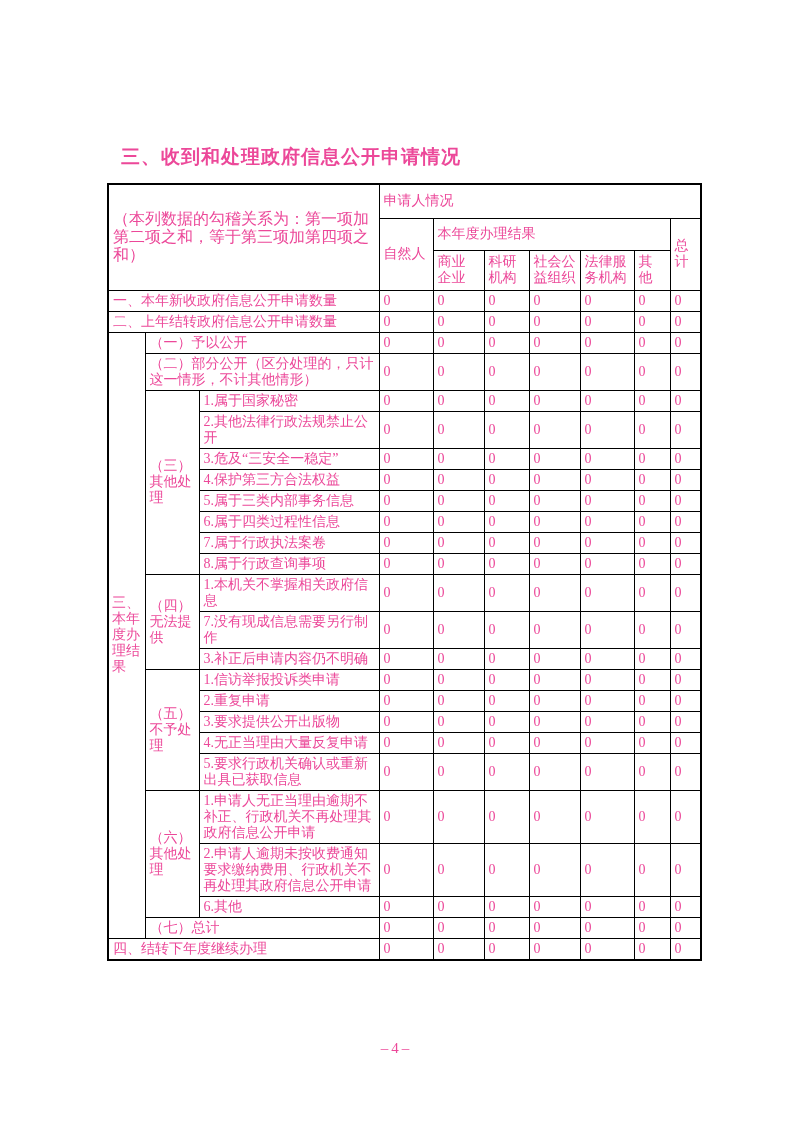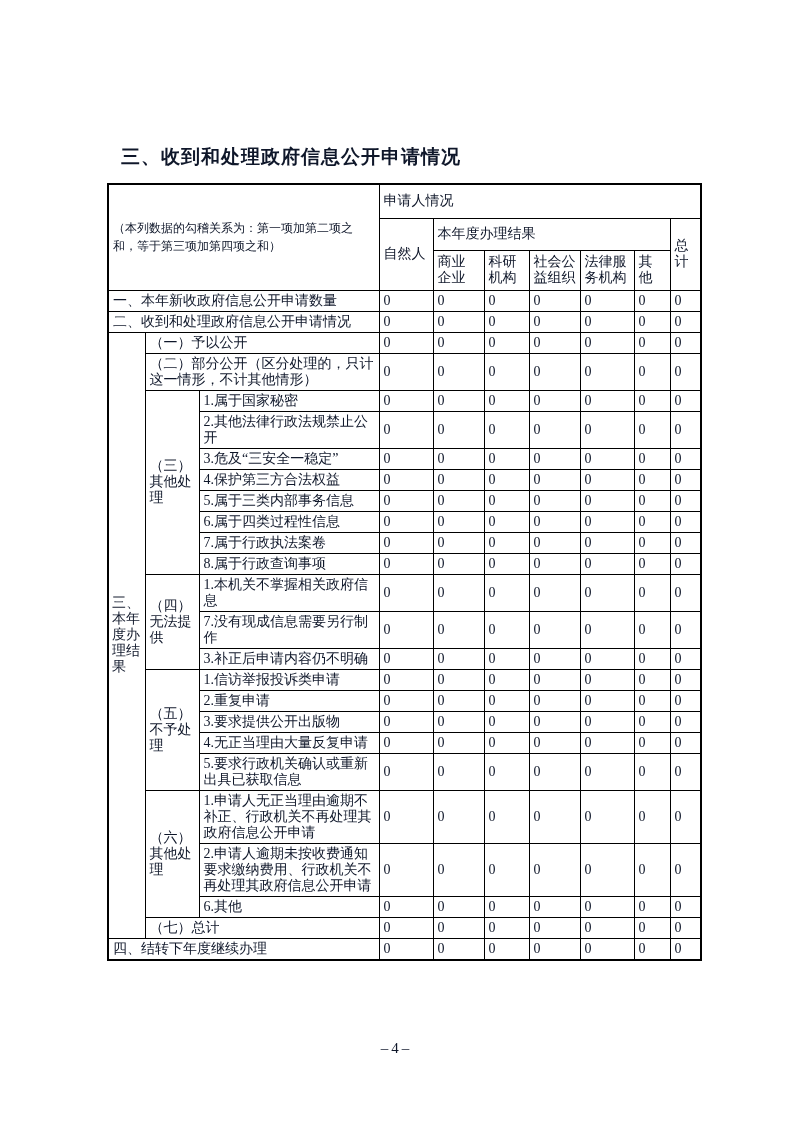--- a/index.html
+++ b/index.html
@@ -2,21 +2,21 @@
 <html><head>
 <meta charset="utf-8">
 <style>
   * { box-sizing: border-box; }
   html, body { margin: 0; padding: 0; background: #ffffff; }
   .page {
     position: relative;
     width: 793px;
     height: 1122px;
     background: #ffffff;
-    color: #0f172a;
+    color: #ec4899;
     font-family: "Liberation Serif", "DejaVu Serif", serif;
     overflow: hidden;
   }
   .title {
     position: absolute;
     left: 121px;
     top: 144px;
     margin: 0;
     font-family: "Liberation Sans", "DejaVu Sans", sans-serif;
     font-size: 19px;
@@ -42,21 +42,21 @@
     text-align: left;
     font-weight: normal;
     overflow: hidden;
   }
   .report thead tr:nth-child(1) { height: 34px; }
   .report thead tr:nth-child(2) { height: 32px; }
   .report thead tr:nth-child(3) { height: 40px; }
   .center { text-align: center; }
   .pre { white-space: pre-line; }
   .note {
-    font-size: 12px;
+    font-size: 16px;
     line-height: 18px;
     padding: 2px 5px;
   }
   td.vert { padding: 2px 3px; }
   td.val { padding: 2px 4px; }
   .pageno {
     position: absolute;
     left: 0;
     right: 0;
     top: 1040px;
@@ -113,21 +113,21 @@
           <td class="lbl" colspan="3">一、本年新收政府信息公开申请数量</td>
           <td class="val">0</td>
           <td class="val">0</td>
           <td class="val">0</td>
           <td class="val">0</td>
           <td class="val">0</td>
           <td class="val">0</td>
           <td class="val">0</td>
         </tr>
         <tr>
-          <td class="lbl" colspan="3">二、收到和处理政府信息公开申请情况</td>
+          <td class="lbl" colspan="3">二、上年结转政府信息公开申请数量</td>
           <td class="val">0</td>
           <td class="val">0</td>
           <td class="val">0</td>
           <td class="val">0</td>
           <td class="val">0</td>
           <td class="val">0</td>
           <td class="val">0</td>
         </tr>
         <tr>
           <td class="lbl vert" rowspan="22">三、本年度办理结果</td>

